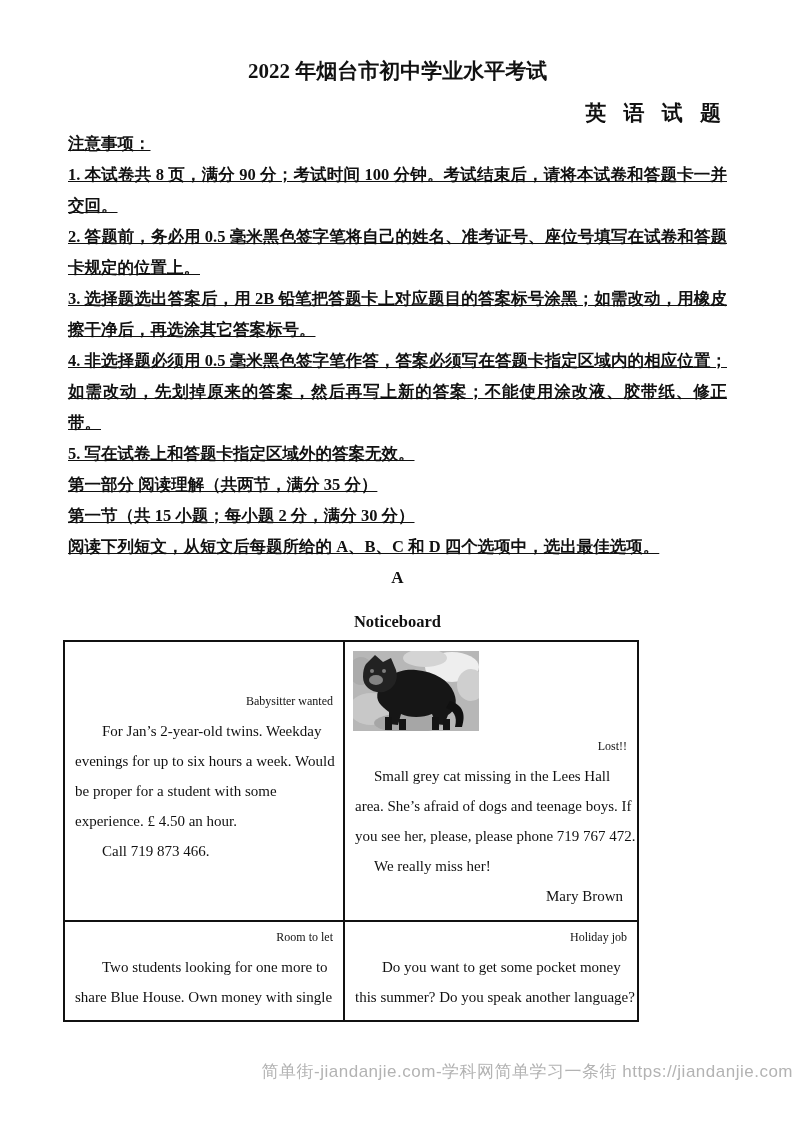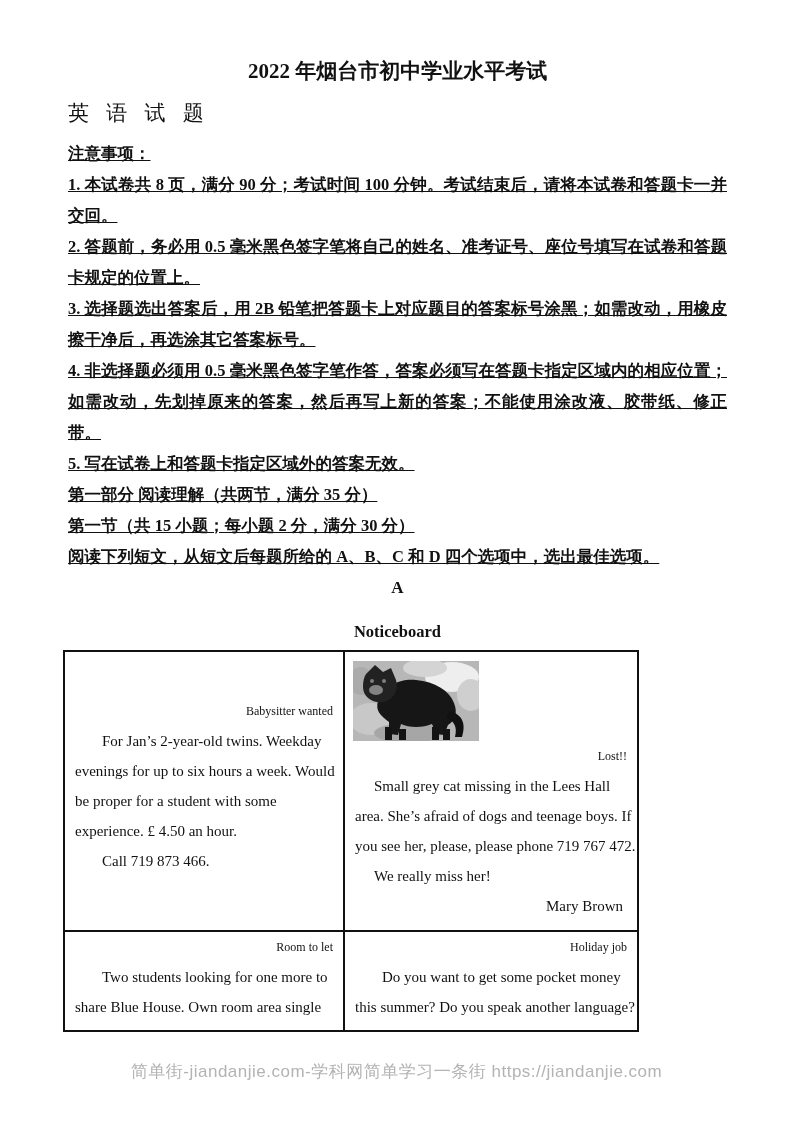--- a/index.html
+++ b/index.html
@@ -2,40 +2,40 @@
 <html><head>
 <meta charset="utf-8">
 <style>
   html,body { margin:0; padding:0; }
   body {
     width:793px; height:1122px; background:#ffffff; position:relative;
     overflow:hidden; font-family:"Liberation Serif","DejaVu Serif",serif; color:#111;
   }
   .content { padding:56px 66px 0 68px; }
   .doc-title  { text-align:center; font-size:21px; font-weight:700; line-height:30px; margin:0 0 12px; }
-  .doc-subtitle { text-align:left; font-size:21px; font-weight:400; letter-spacing:6px; line-height:30px; margin:0 0 10px; }
+  .doc-subtitle { text-align:right; font-size:21px; font-weight:700; letter-spacing:6px; line-height:30px; margin:0 0 0; }
   .cn { font-size:16.5px; font-weight:700; line-height:31px; text-align:justify; margin:0;text-decoration:underline; }
   .cn-last { text-align:left; }
   .cn-center { text-align:center; font-weight:700; font-size:17px; line-height:31px; margin:0; }
   .board-title { text-align:center; font-weight:700; font-size:16.5px; line-height:30px; margin:14px 0 3px; }
   table.noticeboard { border-collapse:collapse; table-layout:fixed; width:558px; margin-left:-5px; }
   table.noticeboard td { border:2px solid #111; vertical-align:top; padding:0 10px; overflow:hidden; }
   td.c1 { width:258px; }
   td.c2 { width:272px; }
   tr.r1 td { height:278px; }
   tr.r2 td { height:98px;margin-top:32px; }
   .cell-heading { text-align:right; font-weight:400; font-size:12px; line-height:30px; }
   .bab-heading  { margin-top:44px; }
   .line { font-size:15px; line-height:30px; white-space:nowrap; }
   .indent { text-indent:27px; }
   .indent-sm { text-indent:19px; }
   .sig { text-align:right; font-size:15px; line-height:30px; padding-right:4px; }
   .cat-photo { display:block; margin:9px 0 0 -2px; }
   .footer {
-    position:absolute; left:0; right:0; top:1060px; text-align:center;
+    position:absolute; left:0; right:0; top:1060px; text-align:right;
     font-family:"Liberation Sans","DejaVu Sans",sans-serif; font-size:17px;
     color:#b3b3b3; letter-spacing:0.5px;
   }
 </style>
 </head>
 <body>
 
 <div class="content">
 
   <h1 class="doc-title">2022 年烟台市初中学业水平考试</h1>
@@ -91,21 +91,21 @@
         <div class="line">area. She’s afraid of dogs and teenage boys. If</div>
         <div class="line">you see her, please, please phone 719 767 472.</div>
         <div class="line indent-sm">We really miss her!</div>
         <div class="sig">Mary Brown</div>
       </td>
     </tr>
     <tr class="r2">
       <td class="c1">
         <div class="cell-heading">Room to let</div>
         <div class="line indent">Two students looking for one more to</div>
-        <div class="line">share Blue House. Own room area single</div>
+        <div class="line">share Blue House. Own money with single</div>
       </td>
       <td class="c2">
         <div class="cell-heading">Holiday job</div>
         <div class="line indent">Do you want to get some pocket money</div>
         <div class="line">this summer? Do you speak another language?</div>
       </td>
     </tr>
   </tbody>
     </table>
 

